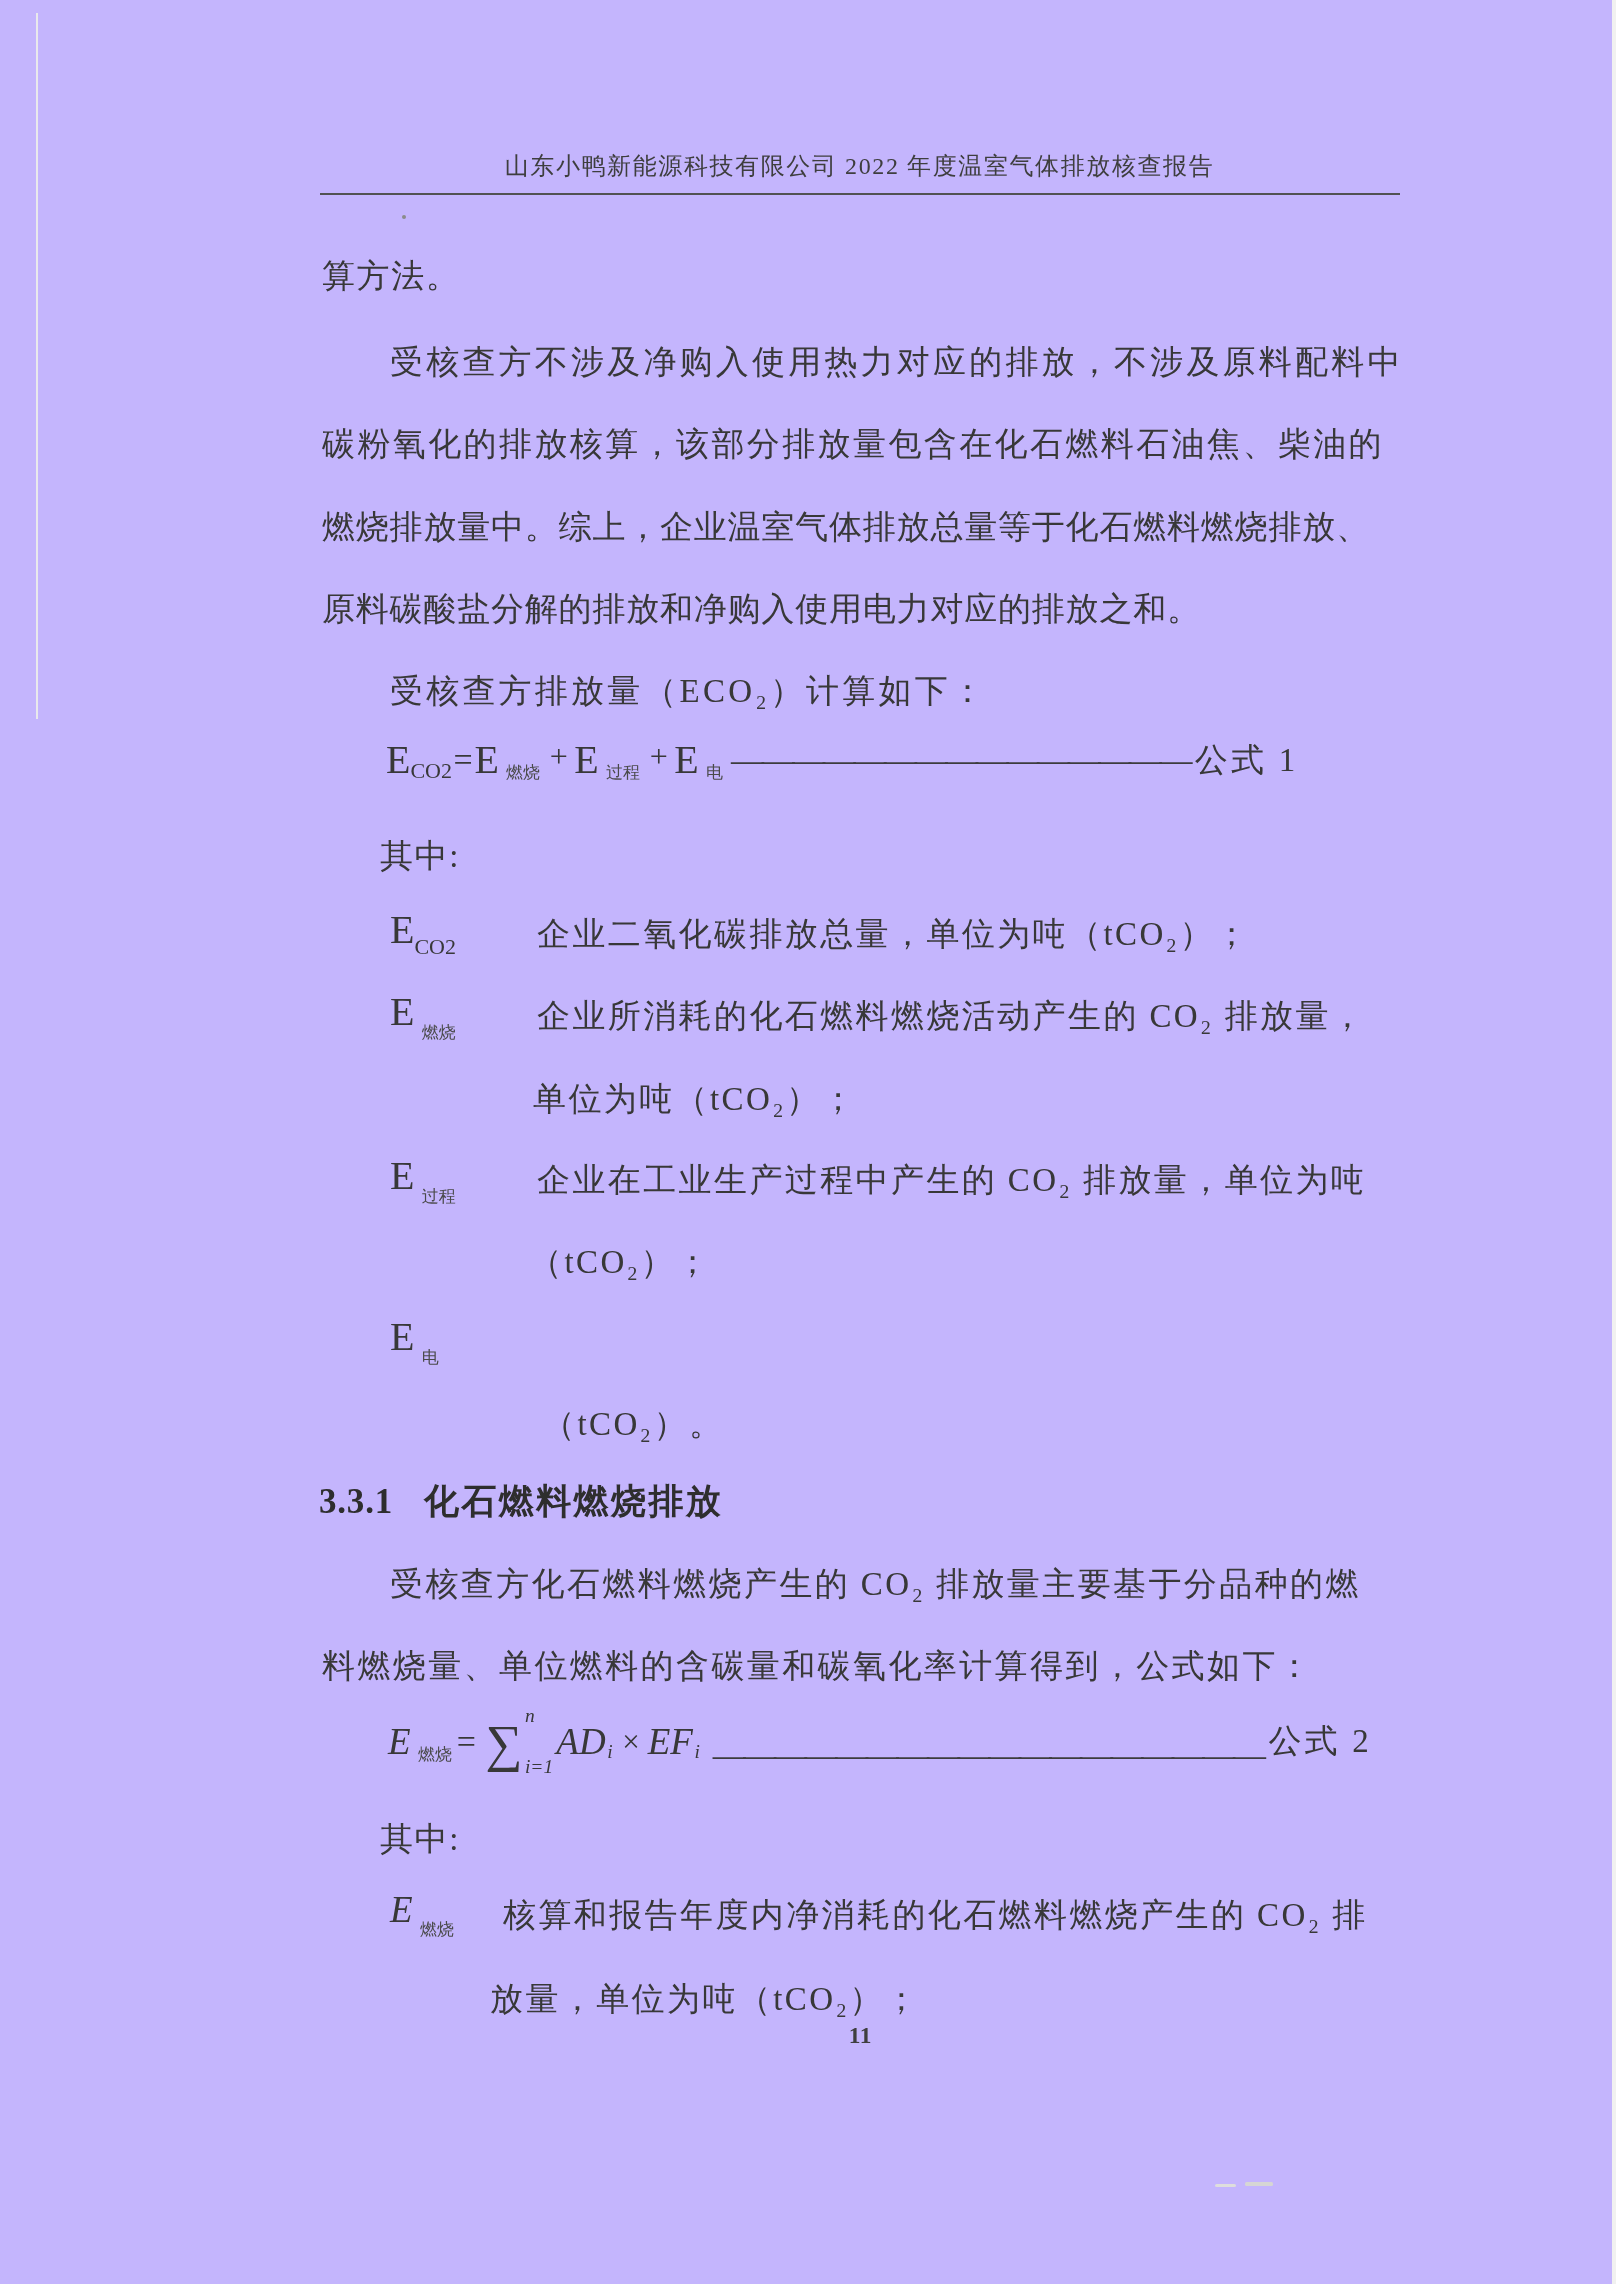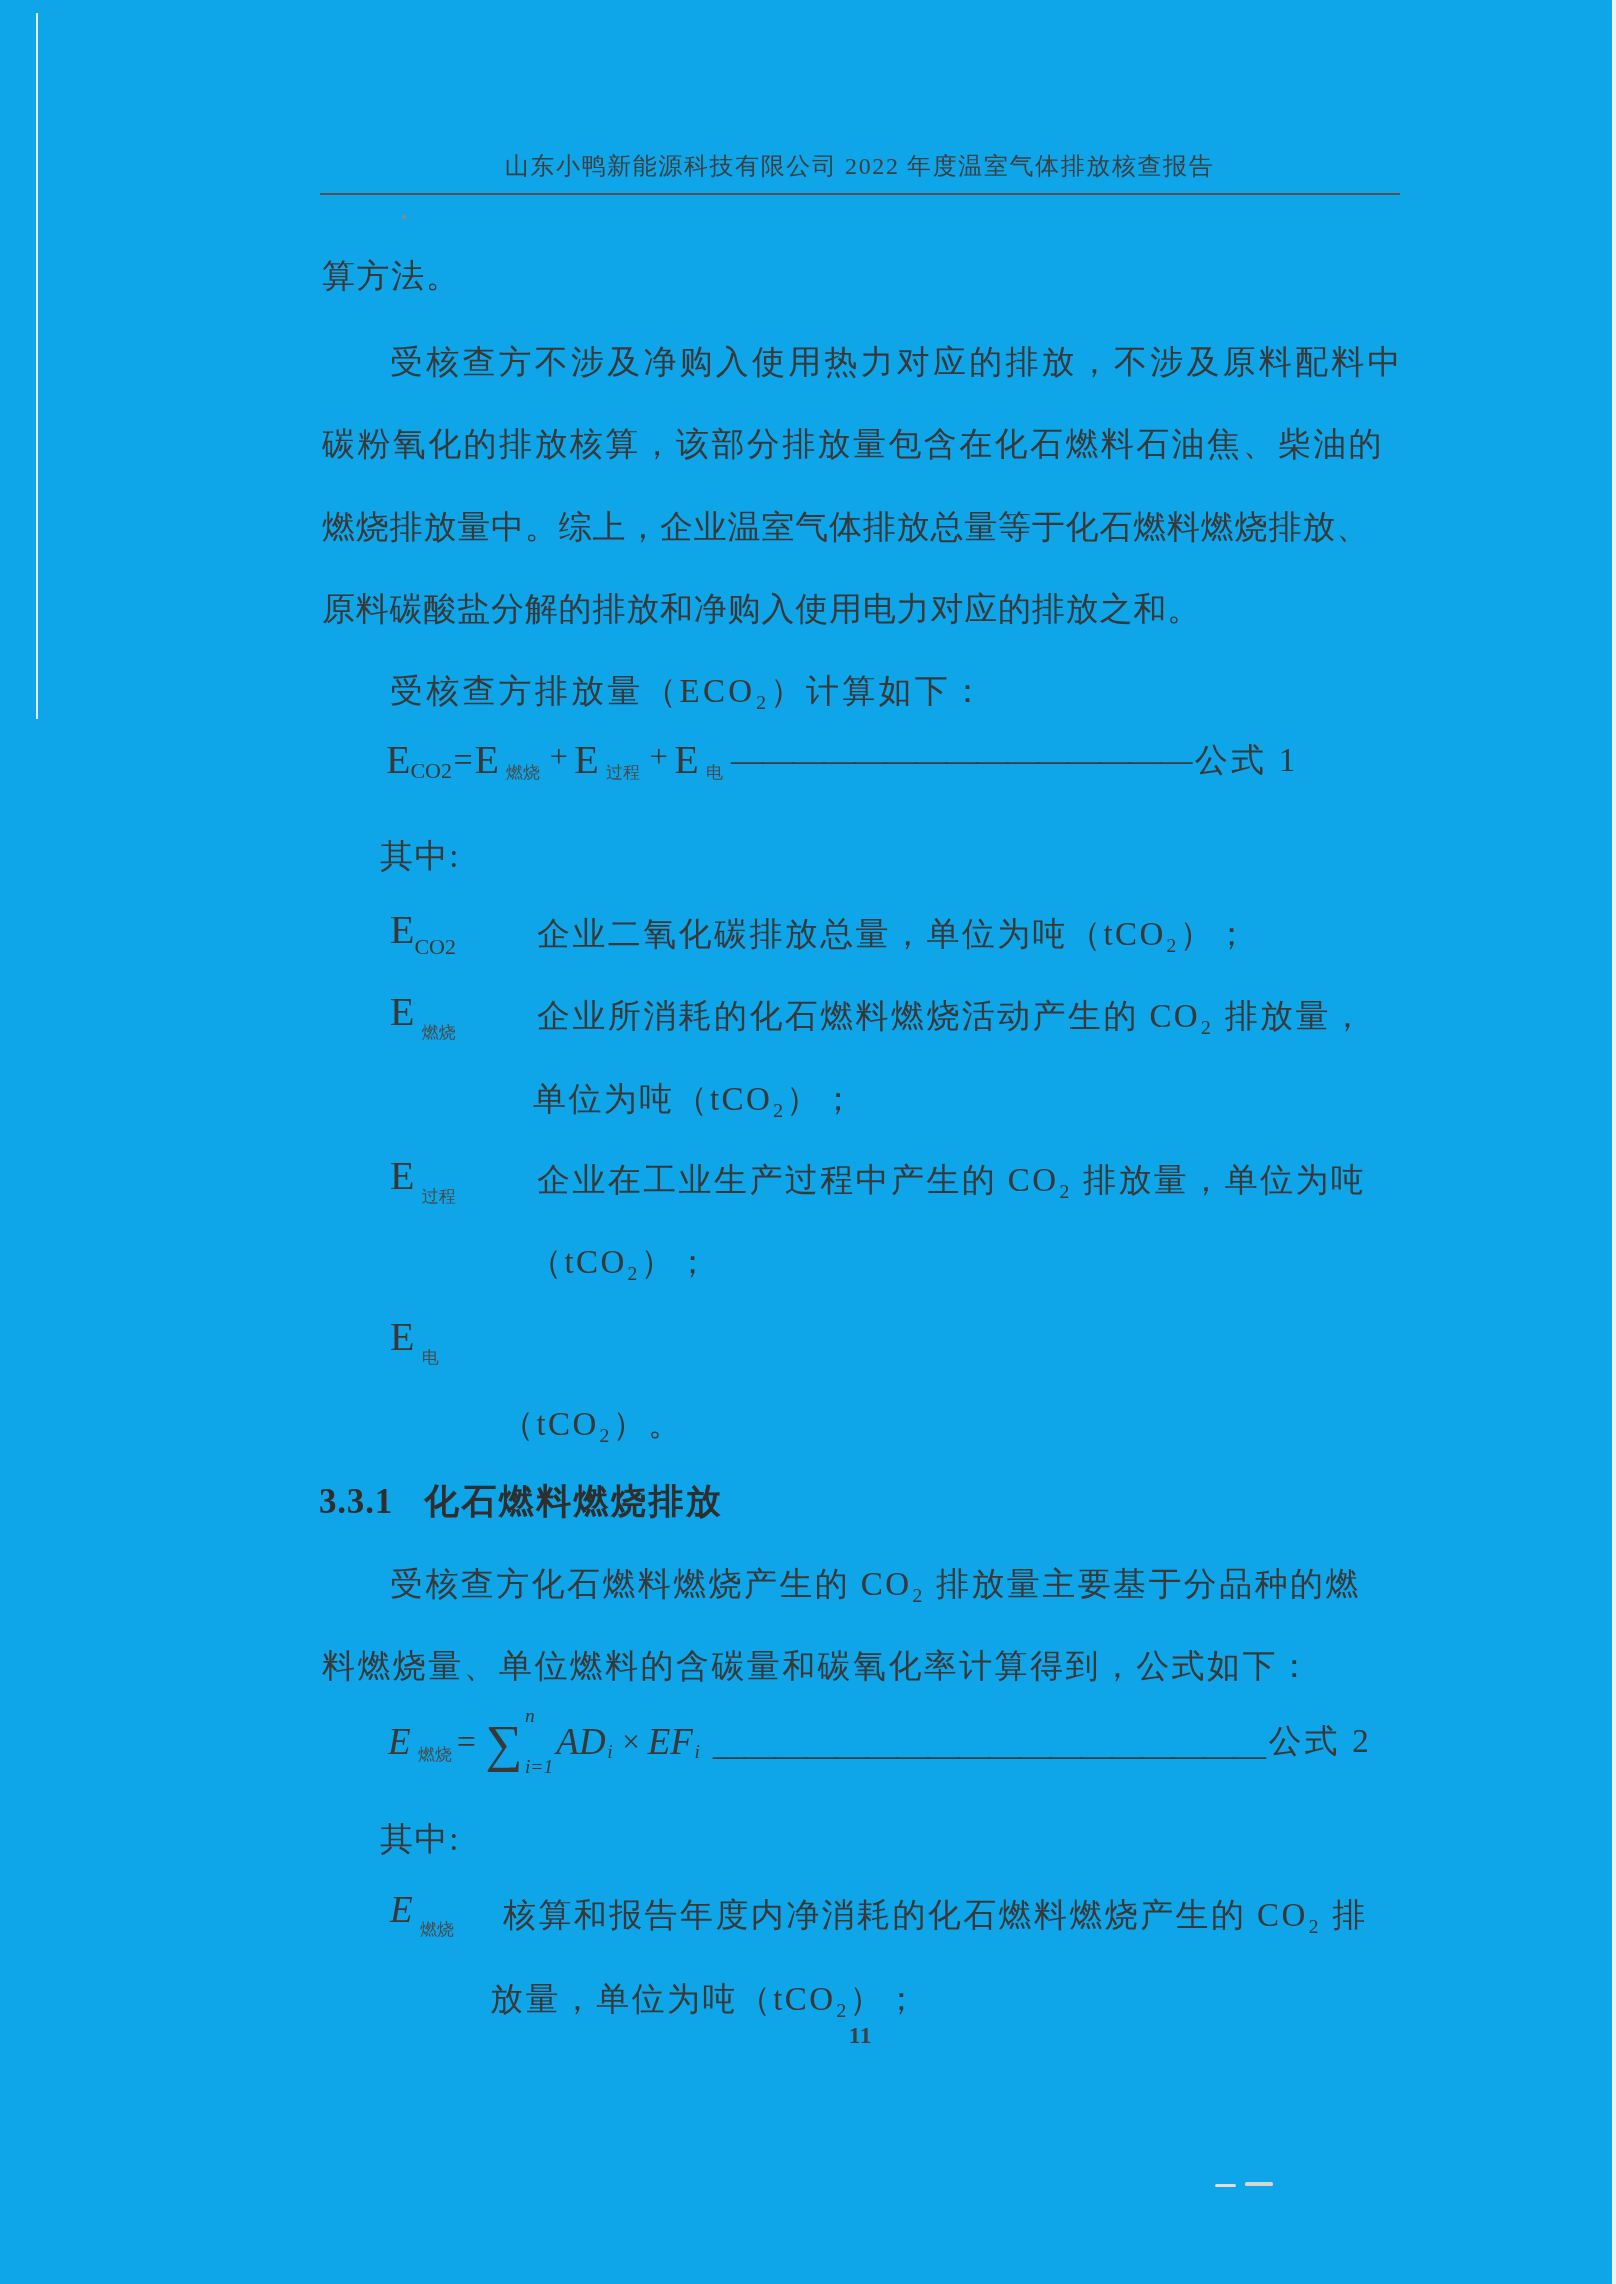--- a/index.html
+++ b/index.html
@@ -1,21 +1,21 @@
 <!DOCTYPE html>
 <html style="font-size:13px"><head>
 <meta charset="utf-8">
 <style>
   html,body { margin:0; padding:0; }
   body { background:#9a9a9a; }
   .page {
     position:relative;
     width:1616px; height:2284px;
     margin:0 auto;
-    background:#0ea5e9;
+    background:#c4b5fd;
     font-family:"Liberation Serif","DejaVu Serif",serif;
     color:#353535;
     overflow:hidden;
   }
   .t {
     position:absolute;
     font-size:33px;
     line-height:1.18;
     letter-spacing:1.6px;
     white-space:nowrap;
@@ -107,21 +107,21 @@
 
   <div class="t" style="top:992px;left:390px;letter-spacing:0"><span class="fE">E</span><span class="sub-cn">燃烧</span></div>
   <div class="t" style="top:997px;left:537px;letter-spacing:2.4px">企业所消耗的化石燃料燃烧活动产生的 CO₂ 排放量，</div>
   <div class="t" style="top:1080px;left:533px;letter-spacing:2.4px">单位为吨（tCO₂）；</div>
 
   <div class="t" style="top:1156px;left:390px;letter-spacing:0"><span class="fE">E</span><span class="sub-cn">过程</span></div>
   <div class="t" style="top:1161px;left:537px;letter-spacing:2.4px">企业在工业生产过程中产生的 CO₂ 排放量，单位为吨</div>
   <div class="t" style="top:1243px;left:529px;letter-spacing:2.4px">（tCO₂）；</div>
 
   <div class="t" style="top:1317px;left:390px;letter-spacing:0"><span class="fE">E</span><span class="sub-cn">电</span></div>
-  <div class="t" style="top:1405px;left:501px;letter-spacing:2.4px">（tCO₂）。</div>
+  <div class="t" style="top:1405px;left:542px;letter-spacing:2.4px">（tCO₂）。</div>
 
   <div class="t section-heading" style="top:1481px;left:319px">
     <span class="num">3.3.1</span><span>化石燃料燃烧排放</span>
   </div>
 
   <div class="t" style="top:1565px;left:390px;letter-spacing:2.4px">受核查方化石燃料燃烧产生的 CO₂ 排放量主要基于分品种的燃</div>
   <div class="t" style="top:1647px;left:322px;letter-spacing:2.4px">料燃烧量、单位燃料的含碳量和碳氧化率计算得到，公式如下：</div>
 
   <div class="t formula" style="top:1704px;left:388px">
     <span class="f2base it">E</span>

